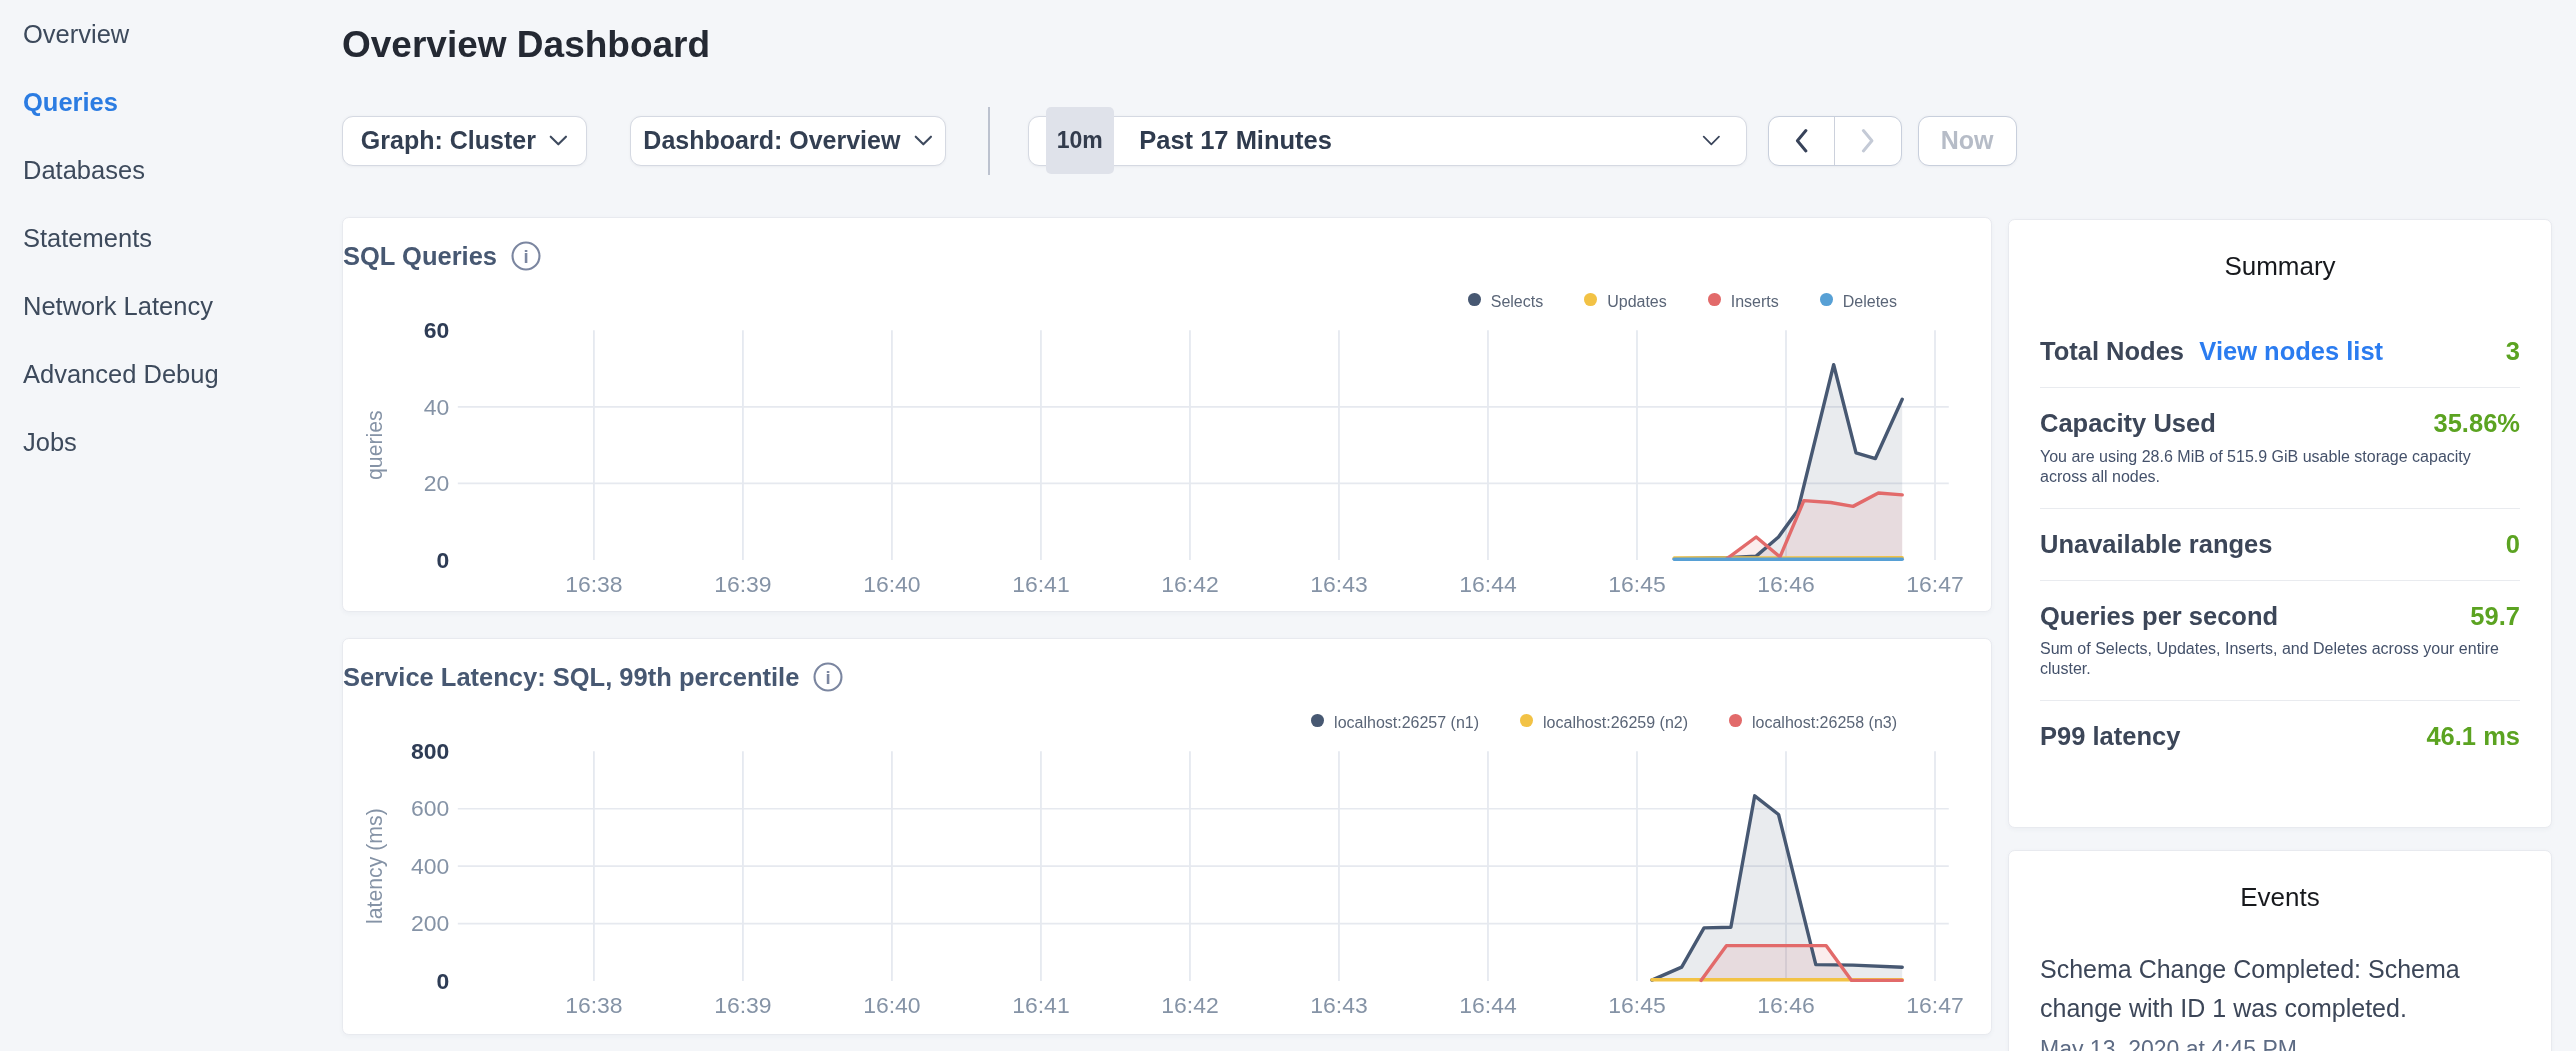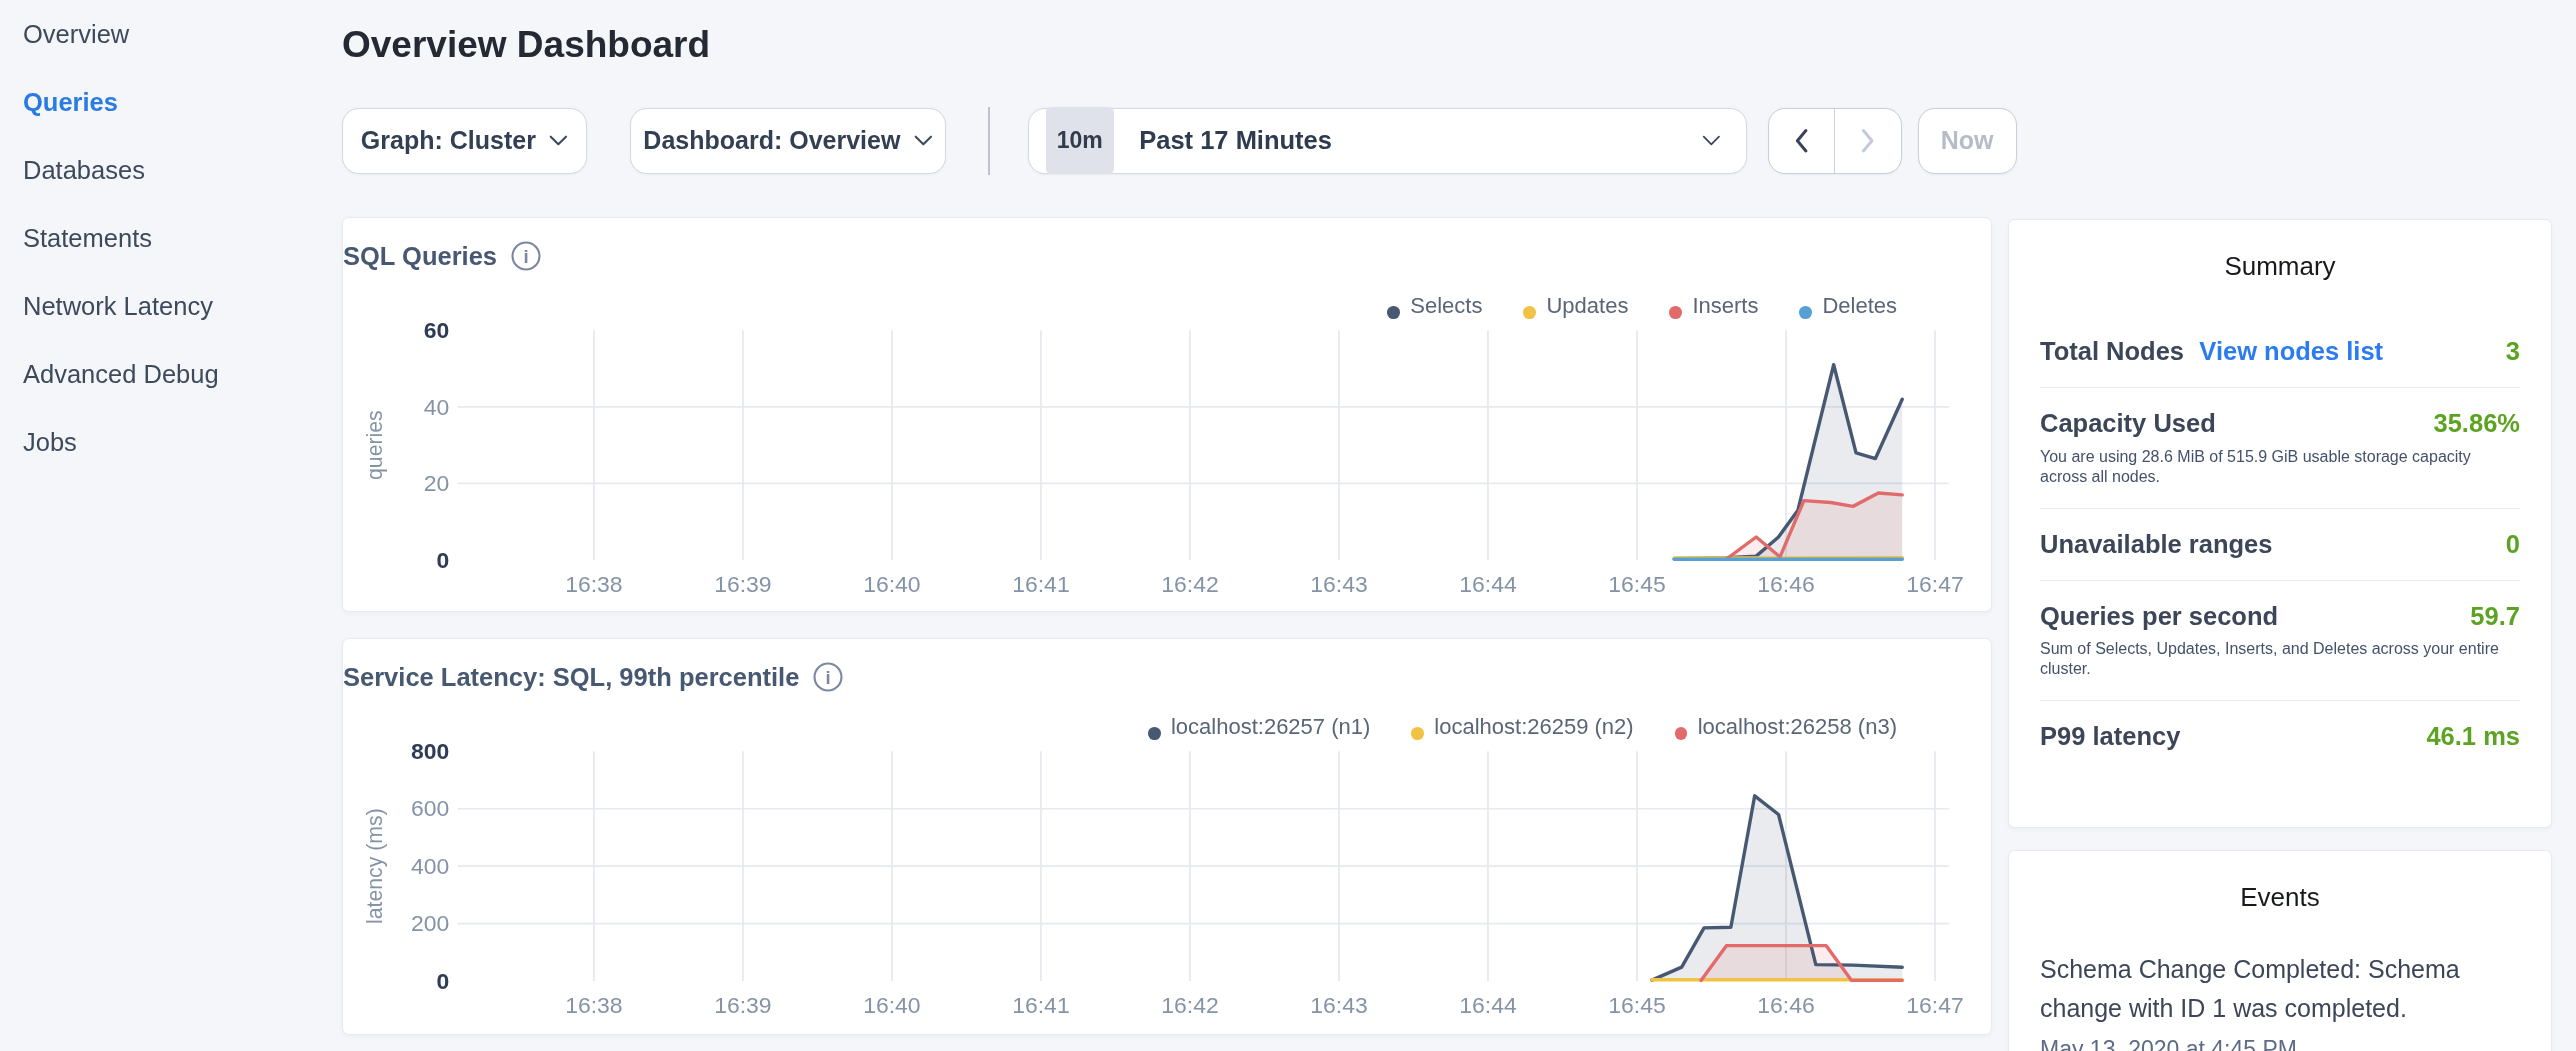--- a/index.html
+++ b/index.html
@@ -12,21 +12,21 @@
     overflow:hidden;
   }
   
   .sidebar { position:absolute; left:0; top:0; width:323px; padding-left:23px; }
   .nav-item { height:68px; display:flex; align-items:center; font-size:25.5px; color:#3d4a5c; cursor:pointer; }
   .nav-item.active { color:#2b7ce2; font-weight:700; }
   
   .page-title { position:absolute; left:342px; top:24px; font-size:37px; font-weight:600; color:#242933; }
   
   .controls { position:absolute; left:342px; top:109px; height:63px; display:flex; align-items:center; }
-  .ctl { background:#fff; border:1.7px solid #d5d9e2; border-radius:17px; height:66px;
+  .ctl { background:#fff; border:1.7px solid #d5d9e2; border-radius:11px; height:50px;
          display:flex; align-items:center; justify-content:center;
          box-shadow:0 0.9px 2.6px rgba(60,70,90,.06); cursor:pointer; }
   .dropdown { font-size:25px; font-weight:700; color:#333f52; gap:13.6px; }
   .dd-graph { width:245px; margin-right:43px; }
   .dd-dash  { width:316px; }
   .v-divider { width:1.7px; height:68px; background:#bcc2cf; margin-left:42px; margin-right:38px; }
   .time-picker { width:719px; justify-content:flex-start; padding-left:17px; }
   .time-badge { background:#dfe2ea; border-radius:5.1px; padding:20px 11px; font-size:23px; font-weight:700; color:#333c4d; }
   .time-label { margin-left:25.5px; font-size:25.5px; font-weight:700; color:#2f3b4e; }
   .time-chev { margin-left:auto; margin-right:25.5px; }
@@ -36,21 +36,21 @@
   .now-btn { margin-left:16px; width:99px; font-size:25px; font-weight:700; color:#b6bcc7; border-color:#c8cfdc; }
   
   .card { position:absolute; background:#fff; border:1.7px solid #e8eaef; border-radius:6.8px;
           box-shadow:0 1.7px 4.3px rgba(60,70,90,.04); }
   .chart-card-1 { left:342px; top:217px;  width:1650px; height:395px; }
   .chart-card-2 { left:342px; top:638px;  width:1650px; height:397px; }
   .chart-title-row { position:absolute; top:22px; left:0; width:100%;
                      display:flex; align-items:center; justify-content:flex-start; gap:12.8px;
                      font-size:25.5px; font-weight:700; color:#475872; }
   .legend-host { position:absolute; top:75px; right:94px; display:flex; gap:41px; }
-  .legend-item { display:flex; align-items:flex-end; gap:10.2px; font-size:22px; color:#5a6577; cursor:pointer; }
+  .legend-item { display:flex; align-items:flex-start; gap:10.2px; font-size:16px; color:#5a6577; cursor:pointer; }
   .legend-dot { width:12.8px; height:12.8px; border-radius:50%; }
   .plot-host { position:absolute; left:0; top:102px; }
   svg text { font-family:"Liberation Sans", sans-serif; }
   
   .summary-card { left:2008px; top:219px; width:544px; height:609px; padding:0 31px; }
   .events-card  { left:2008px; top:850px; width:544px; height:223px; padding:0 31px; }
   .panel-title { margin-top:31px; text-align:center; font-size:26px; font-weight:400; color:#17191d; }
   .summary-rows { margin-top:34px; }
   .sdivider { border-top:1.7px solid #e9ebef; }
   .srow { padding:21px 0; }

